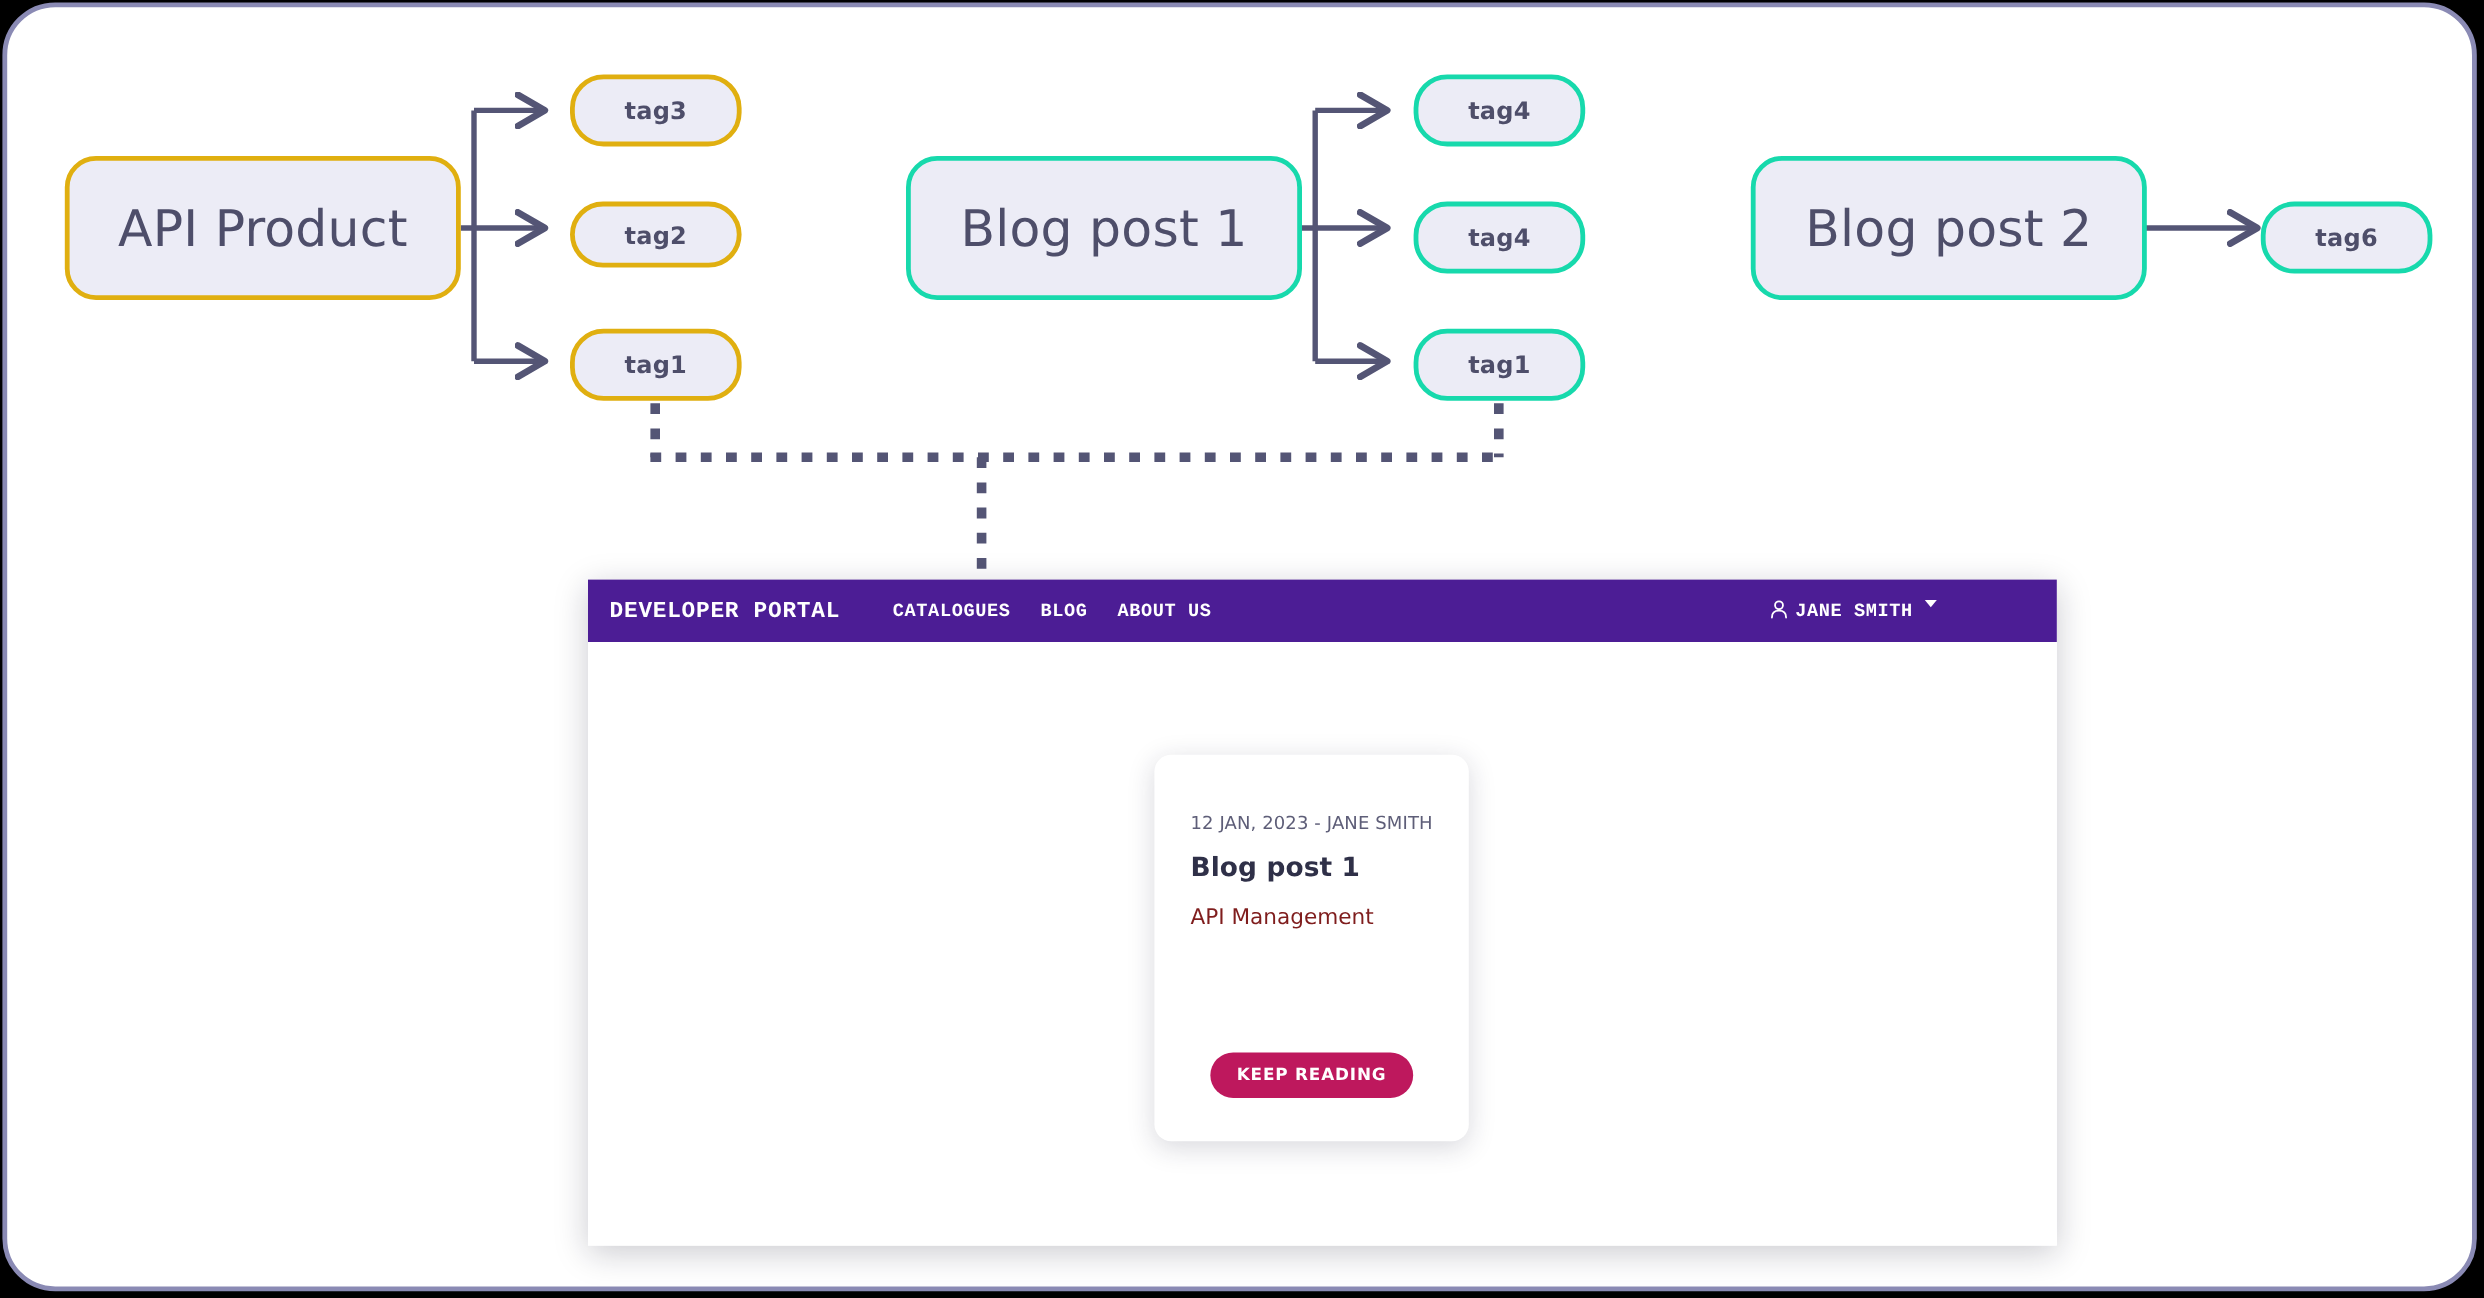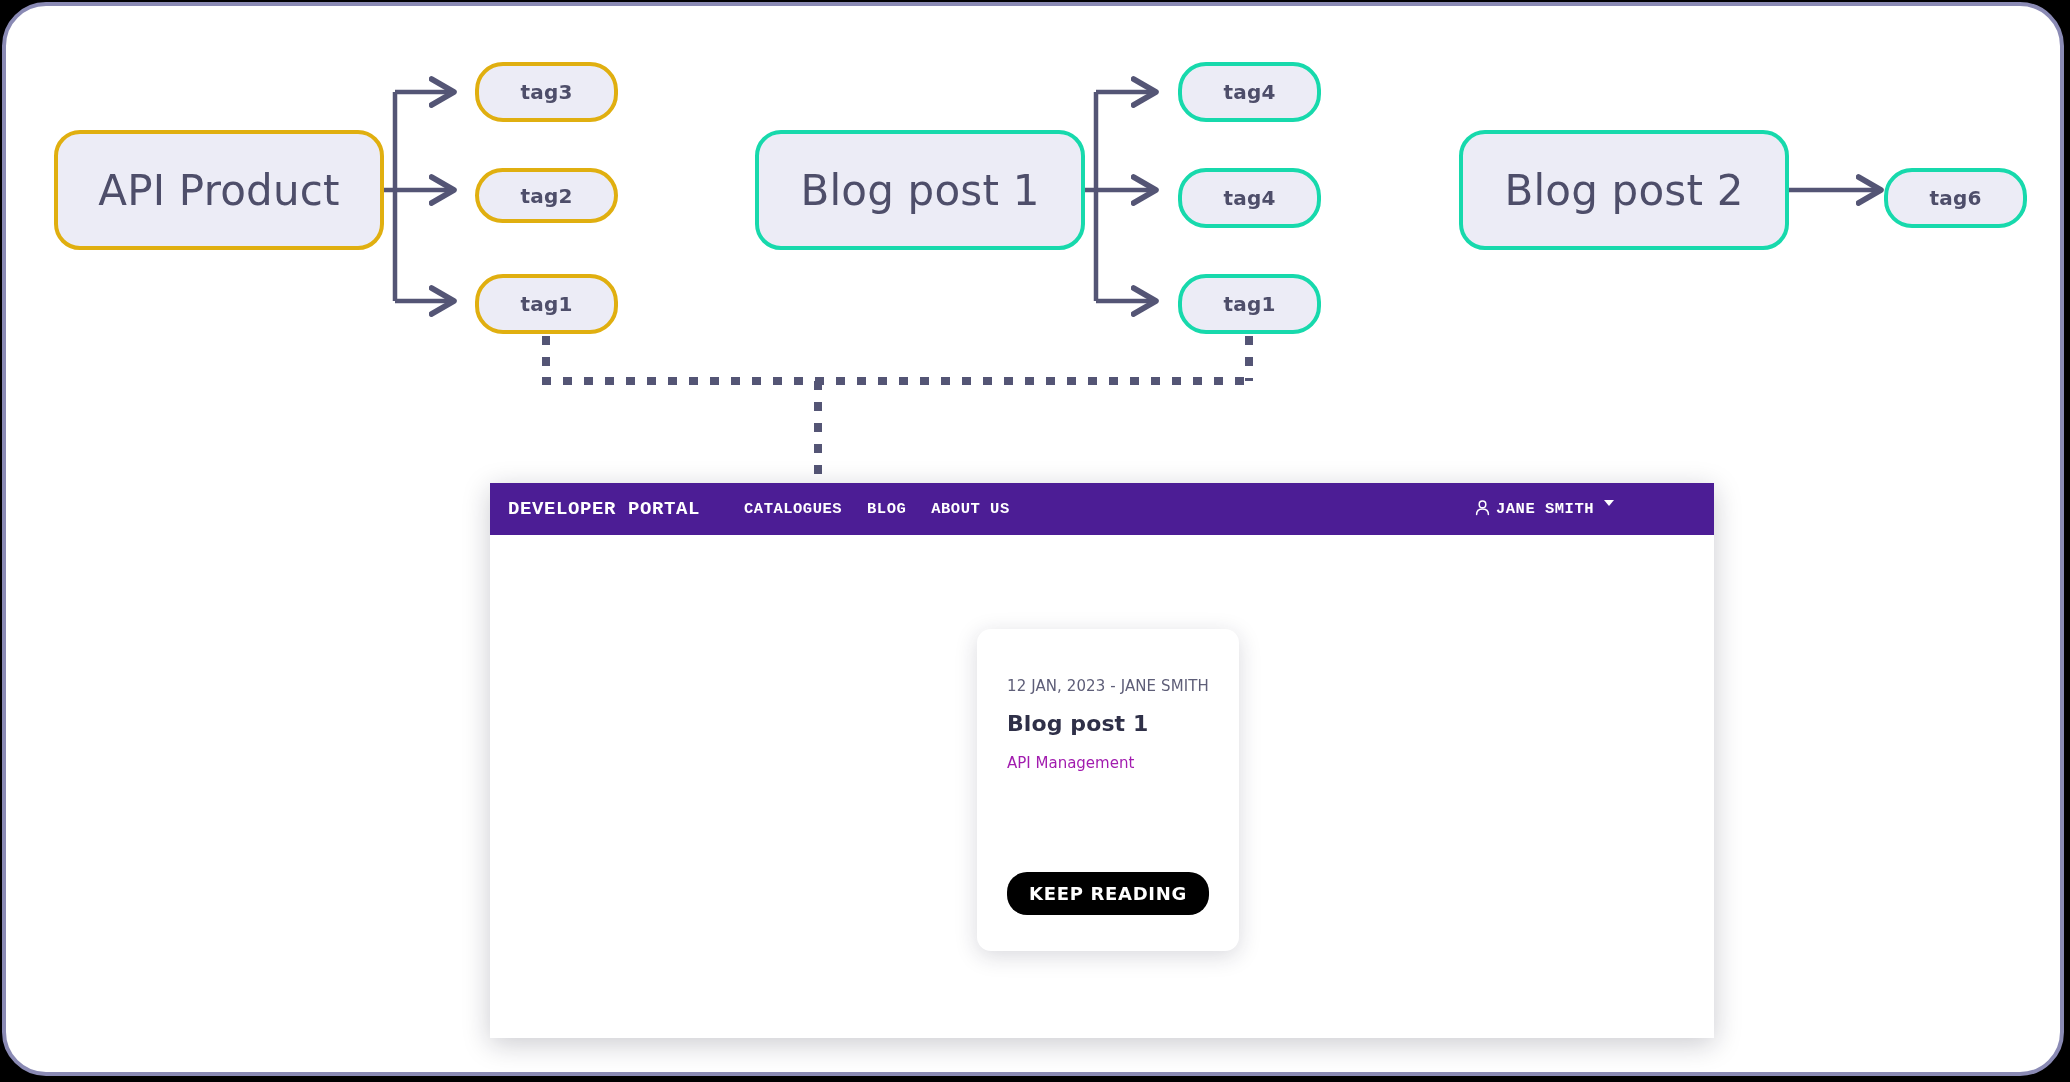--- a/index.html
+++ b/index.html
@@ -142,21 +142,21 @@
     text-align: center;
     color: #4e4e6a;
     font-size: 22px;
     letter-spacing: 0.2px;
   }
   
   #related-title { transform: translateX(-130px); }
 
   #blog-card {
     position: absolute;
-    left: 487px;
+    left: 472px;
     top: 94px;
     width: 262px;
     height: 322px;
     background: #ffffff;
     border-radius: 14px;
     box-shadow: 0 5px 22px rgba(30,30,60,0.17);
     box-sizing: border-box;
     padding: 48px 30px 0 30px;
   }
   #card-meta {
@@ -166,35 +166,35 @@
     white-space: nowrap;
   }
   #card-title {
     color: #2f3048;
     font-size: 22px;
     font-weight: bold;
     margin-top: 16px;
     letter-spacing: 0.1px;
   }
   #card-tag {
-    color: #a21caf;
-    font-size: 15px;
+    color: #7f1d1d;
+    font-size: 18px;
     margin-top: 18px;
   }
   #keep-reading {
     position: absolute;
     left: 50%;
     transform: translateX(-50%);
     bottom: 36px;
-    background: #000000;
+    background: #be185d;
     color: #ffffff;
     border: none;
     border-radius: 20px;
     padding: 11px 22px;
-    font-size: 18px;
+    font-size: 14px;
     font-weight: bold;
     letter-spacing: 0.7px;
     font-family: inherit;
     cursor: pointer;
     white-space: nowrap;
   }
 </style>
 </head>
 <body>
 

